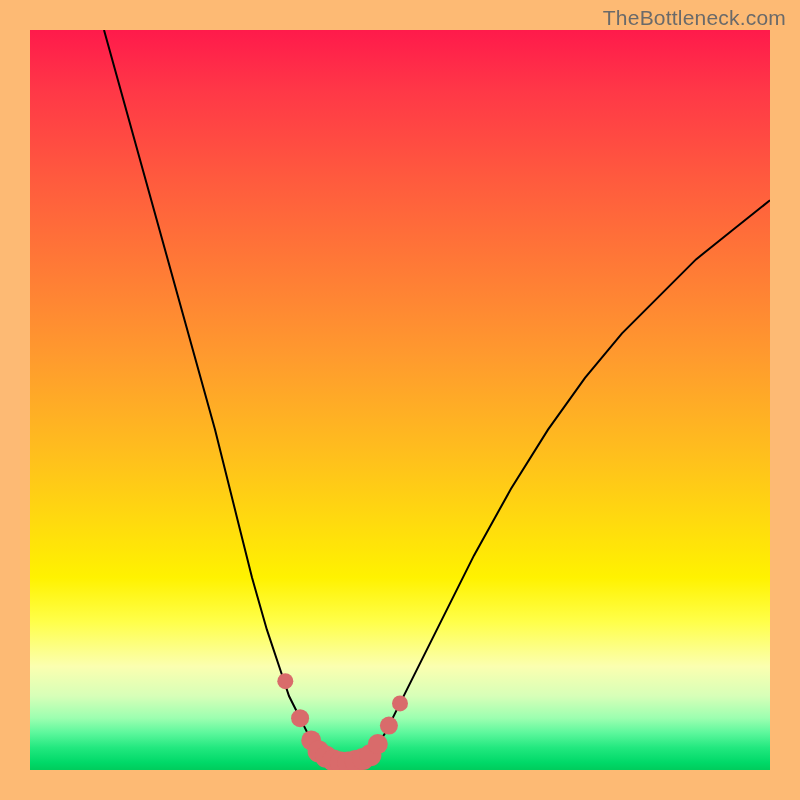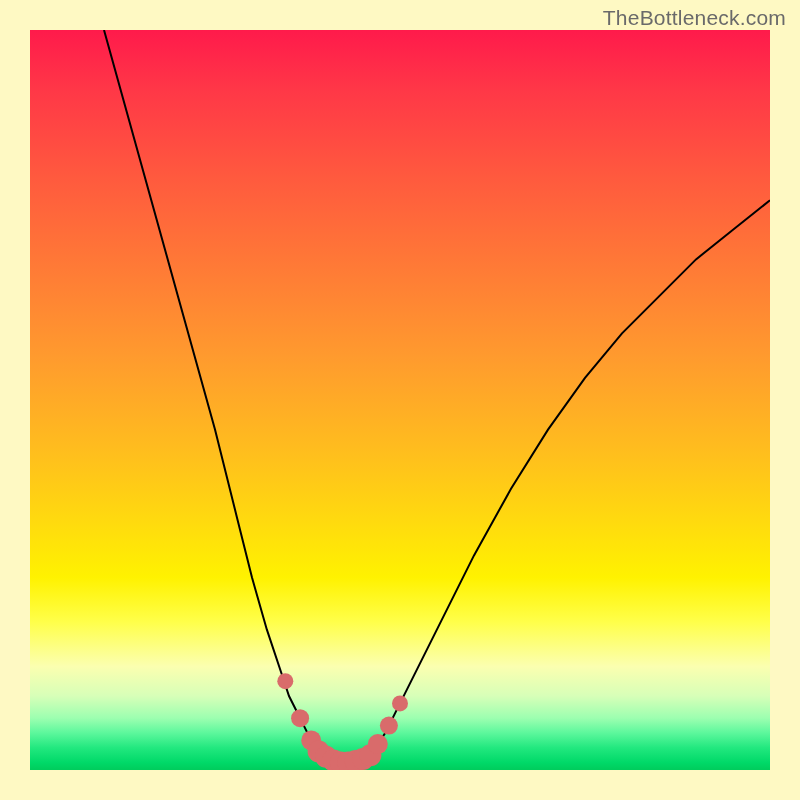--- a/index.html
+++ b/index.html
@@ -10,21 +10,21 @@
     background: #000;
     position: relative;
     font-family: Arial, sans-serif;
   }
   .outer {
     position: absolute;
     top: 0;
     left: 0;
     width: 800px;
     height: 800px;
-    background: #fef9c3;
+    background: #fdba74;
   }
   .watermark {
     position: absolute;
     top: 6px;
     right: 14px;
     color: #6a6a6a;
     font-size: 21px;
     font-weight: 500;
     letter-spacing: 0.2px;
     z-index: 10;

